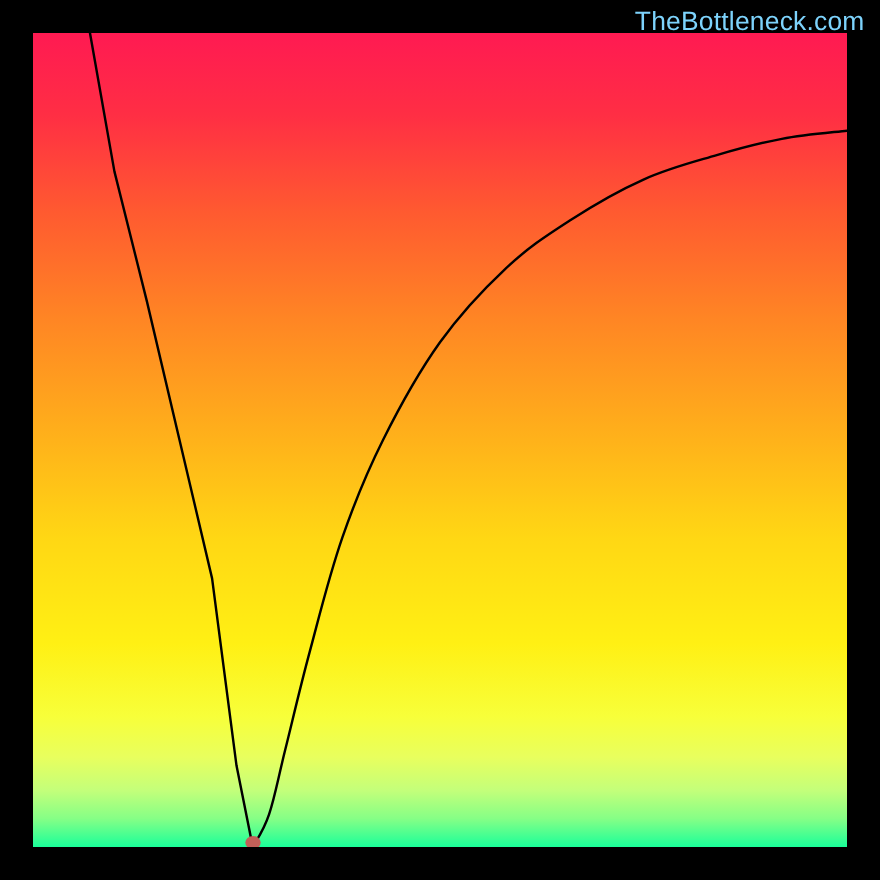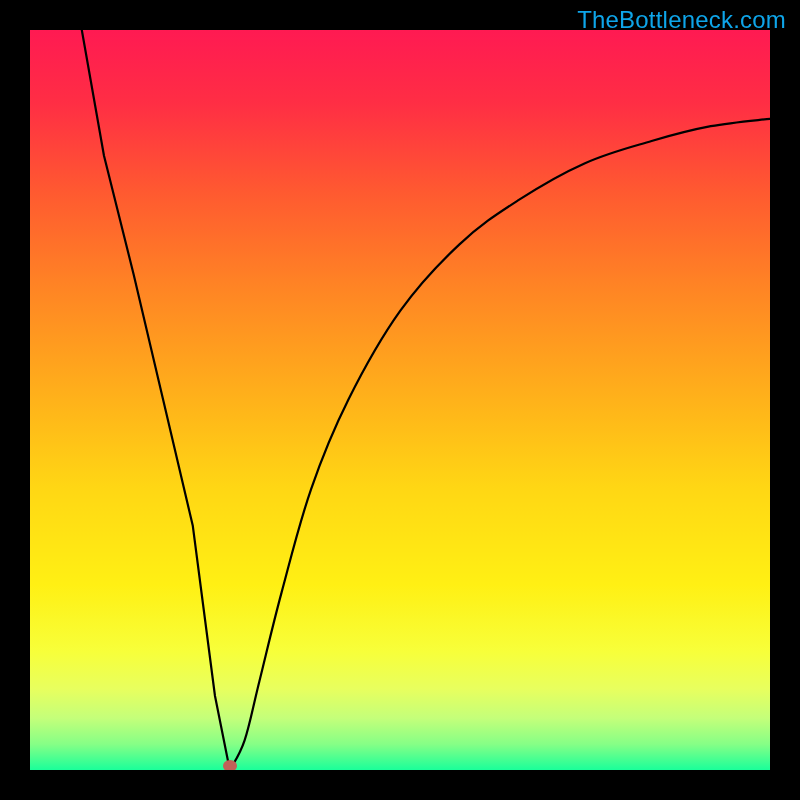--- a/index.html
+++ b/index.html
@@ -14,21 +14,21 @@
   .outer {
     position: relative;
     width: 800px;
     height: 800px;
     background: #000;
   }
   .watermark {
     position: absolute;
     top: 6px;
     right: 14px;
-    color: #0ea5e9;
+    color: #7dd3fc;
     font-size: 24px;
     font-weight: 400;
     letter-spacing: 0.2px;
     z-index: 3;
   }
   .plot-area {
     position: absolute;
     left: 30px;
     top: 30px;
     width: 740px;

